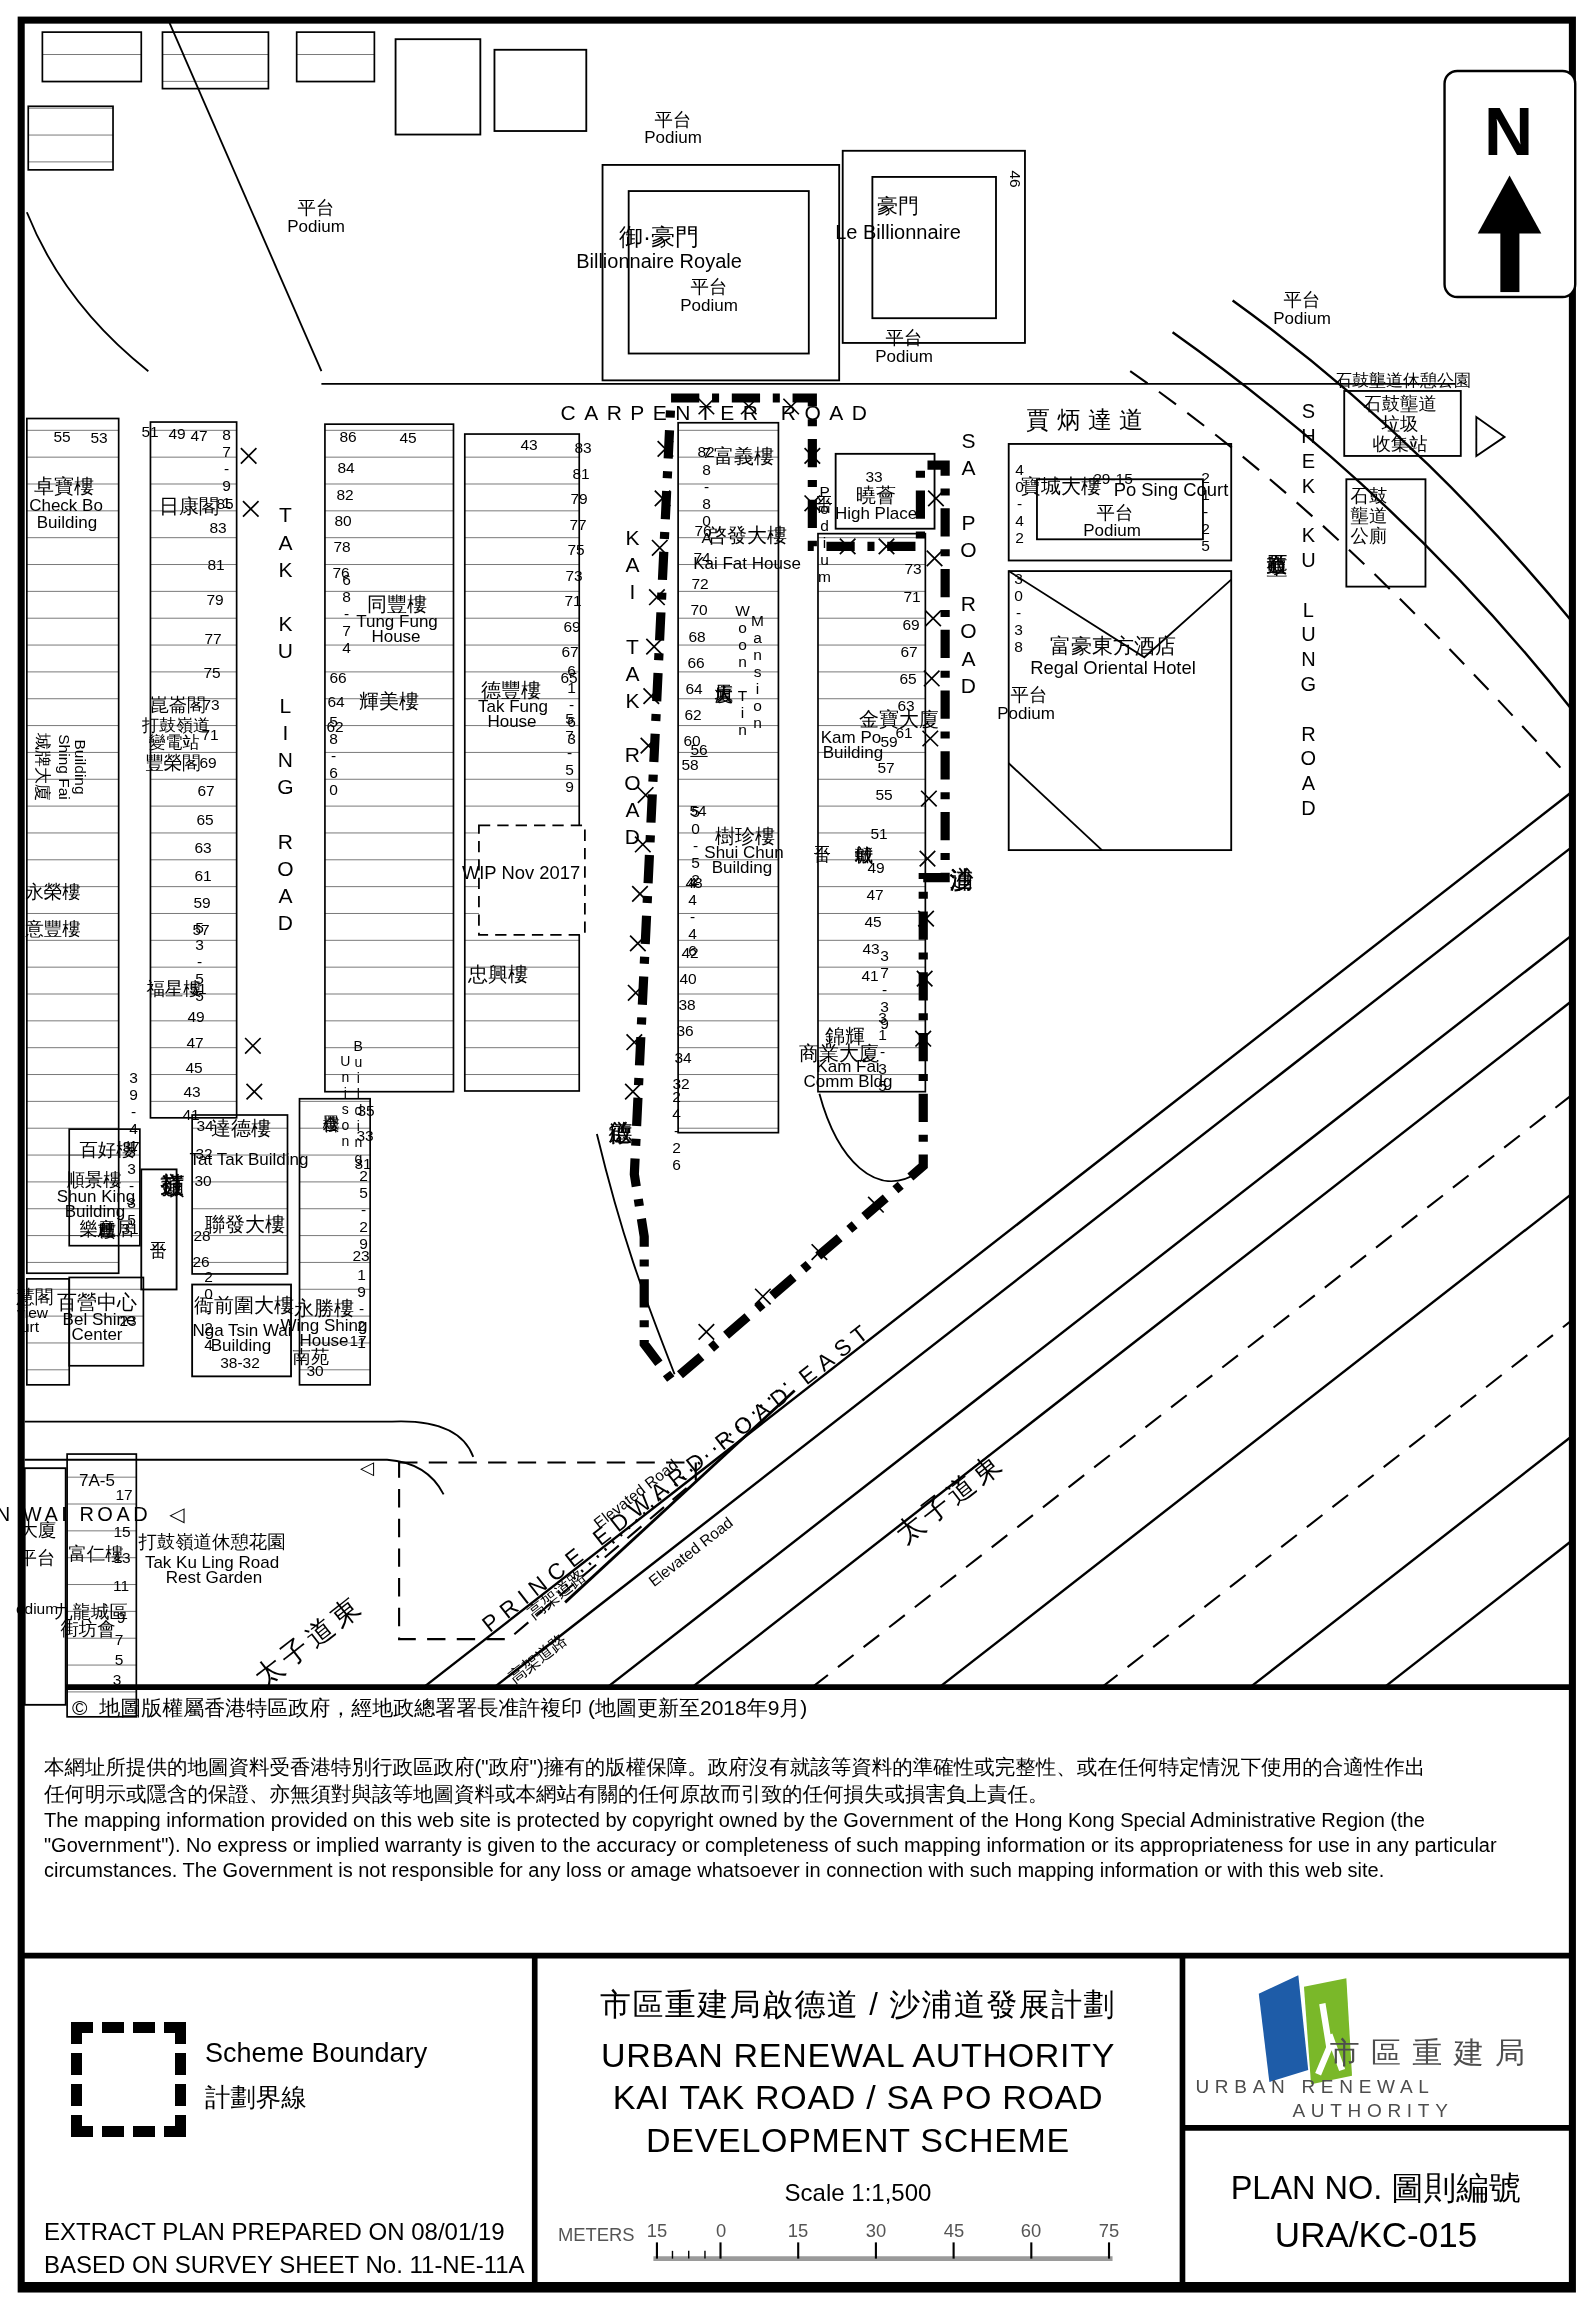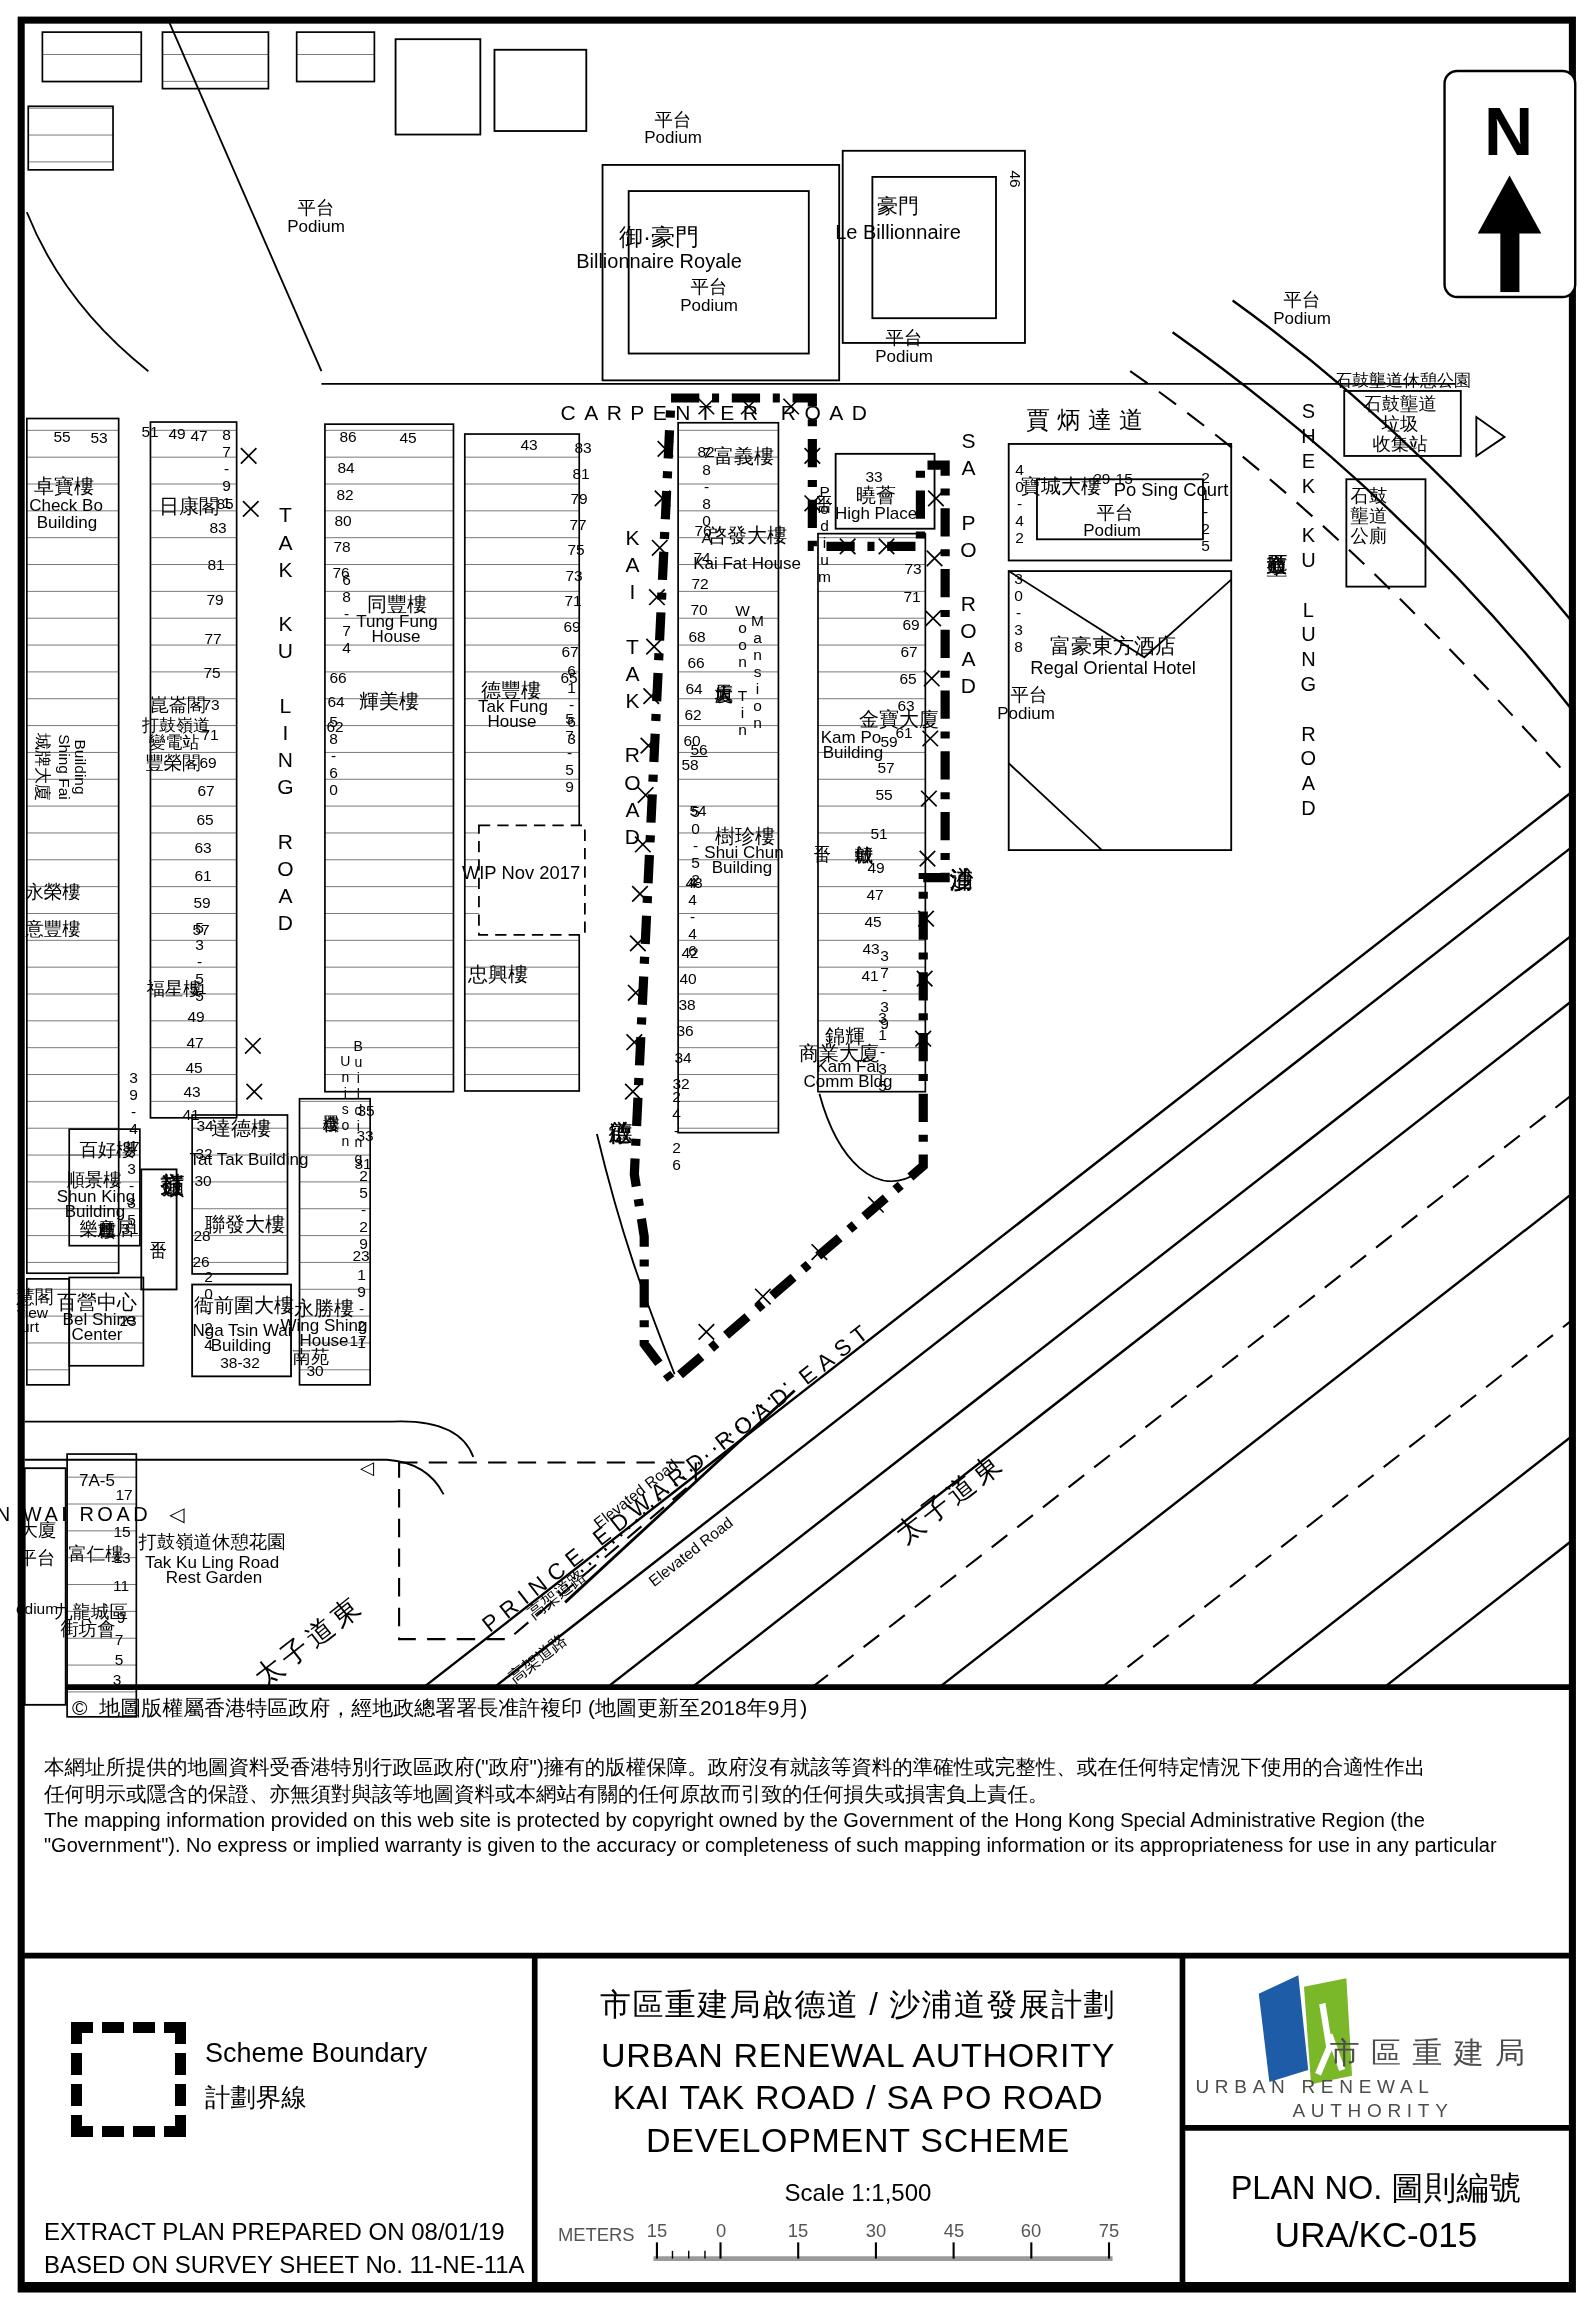--- a/index.html
+++ b/index.html
@@ -449,20 +449,21 @@
       <div class="ml" style="left: 117px; top: 1680px; font-size: 15.5px; transform: translate(-50%, -50%);">3</div>
     </div>
 
   <div class="abs" style="left:1484px;top:92px;font-size:68px;font-weight:bold;">N</div>
 
   <div class="abs cpy" style="left:44px;top:1694px;margin-left:28px;">©  地圖版權屬香港特區政府，經地政總署署長准許複印 (地圖更新至2018年9月)</div>
   <div class="abs dis" style="left:44px;top:1753px;font-size:20.5px;">本網址所提供的地圖資料受香港特別行政區政府("政府")擁有的版權保障。政府沒有就該等資料的準確性或完整性、或在任何特定情況下使用的合適性作出</div>
   <div class="abs dis" style="left:44px;top:1780px;font-size:20.5px;">任何明示或隱含的保證、亦無須對與該等地圖資料或本網站有關的任何原故而引致的任何損失或損害負上責任。</div>
   <div class="abs dis" style="left:44px;top:1809px;">The mapping information provided on this web site is protected by copyright owned by the Government of the Hong Kong Special Administrative Region (the</div>
   <div class="abs dis" style="left:44px;top:1834px;">"Government"). No express or implied warranty is given to the accuracy or completeness of such mapping information or its appropriateness for use in any particular</div>
+  <div class="abs dis" style="left:44px;top:1859px;">circumstances. The Government is not responsible for any loss or amage whatsoever in connection with such mapping information or with this web site.</div>
 
   <div class="legend-box" style="left:71px;top:2022px;width:93px;height:93px;"></div>
   <div class="abs" style="left:205px;top:2038px;font-size:27px;">Scheme Boundary</div>
   <div class="abs" style="left:205px;top:2081px;font-size:25.4px;">計劃界線</div>
   <div class="abs" style="left:44px;top:2218px;font-size:24px;">EXTRACT PLAN PREPARED ON 08/01/19</div>
   <div class="abs" style="left:44px;top:2251px;font-size:24px;">BASED ON SURVEY SHEET No. 11-NE-11A</div>
 
   <div class="abs ctr ttl-zh" style="left:858px;top:1984px;">市區重建局啟德道 / 沙浦道發展計劃</div>
   <div class="abs ctr ttl-en" style="left:858px;top:2036px;">URBAN RENEWAL AUTHORITY</div>
   <div class="abs ctr ttl-en" style="left:858px;top:2078px;">KAI TAK ROAD / SA PO ROAD</div>

